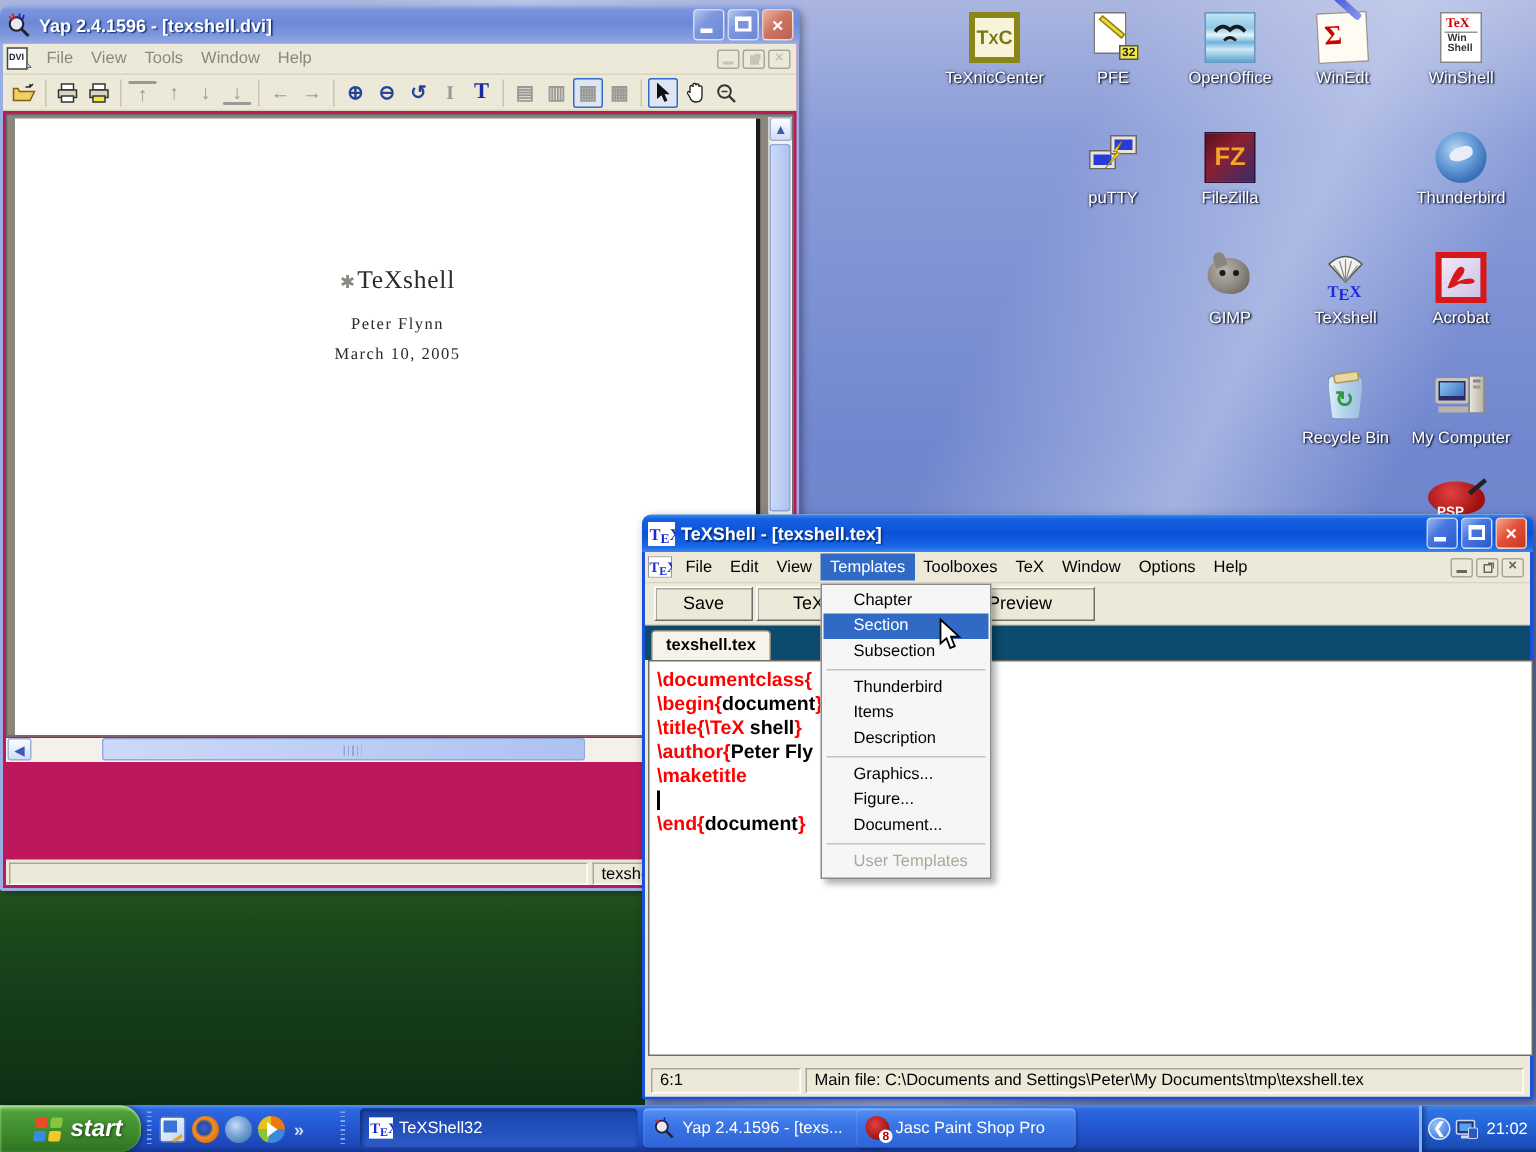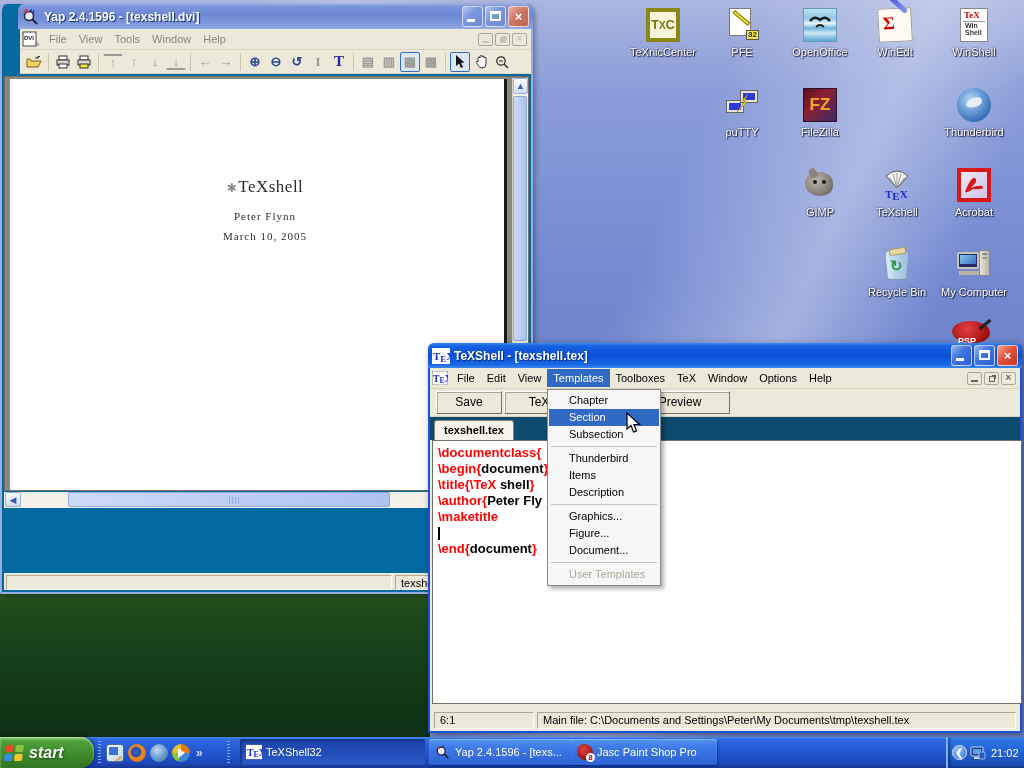--- a/index.html
+++ b/index.html
@@ -54,21 +54,21 @@
   .mdi-btn .bar { position:absolute; left:3px; bottom:2px; width:7px; height:2px; background:#6a675c; }
   .mdi-btn .sq  { position:absolute; left:4px; top:3px; width:6px; height:6px; border:1px solid #6a675c; box-shadow:2px -2px 0 -1px #6a675c; }
   .mdi-btn .xx  { position:absolute; left:0; top:-1px; width:100%; text-align:center; font-size:10px; font-weight:bold; color:#6a675c; }
   .mdi-btn.dis .bar, .mdi-btn.dis .sq { background:#c9c5b4; border-color:#c9c5b4; box-shadow:2px -2px 0 -1px #c9c5b4; }
   .mdi-btn.dis .xx { color:#c9c5b4; }
   .statusbar { position:absolute; left:2px; right:2px; bottom:2px; height:19px; background:#ece9d8; display:flex; gap:3px; padding:2px 2px 0 2px; font-size:11px; }
   .spanel { border:1px solid; border-color:#aca899 #fff #fff #aca899; padding:1px 5px; color:#000; white-space:nowrap; overflow:hidden; }
 
   
   #yap { left:0; top:4px; width:533px; height:590px; z-index:2;
-    background:#0369a1; border:2px solid #98aee2; border-top:0; box-shadow:2px 2px 5px rgba(0,0,20,.35);padding-left:18px; }
+    background:#be185d; border:2px solid #98aee2; border-top:0; box-shadow:2px 2px 5px rgba(0,0,20,.35); }
   #yap .titlebar { margin:0 -2px; background:linear-gradient(180deg,#97aee6 0%, #7b94dd 10%, #6d88d6 45%, #8099dd 80%, #96abe4 100%); }
   #yap .menubar .mi { color:#8a887c; }
   #yap-toolbar { height:24px; background:#ece9d8; display:flex; align-items:center; padding:0 4px; gap:1px; border-bottom:1px solid #d8d4c0; }
   .ti { width:20px; height:20px; display:flex; align-items:center; justify-content:center; font-size:13px; border:1px solid transparent; border-radius:2px; }
   .ti.gray { color:#9a9a96; font-weight:bold; }
   .ti.blue { color:#27439c; font-weight:bold; }
   .ti.pressed { border-color:#316ac5; background:#dce6f5; }
   .tsep { width:1px; height:18px; background:#c8c4b0; margin:0 3px; }
   #yap-view { position:absolute; left:2px; top:72px; width:525px; height:415px; background:#8a867c; overflow:hidden; border:1px solid #716f64; }
   #yap-page { position:absolute; left:5px; top:2px; width:497px; height:412px; background:#fff; border-right:3px solid #1a1a1a; }
@@ -117,21 +117,21 @@
   #psp-partial { position:absolute; left:952px; top:321px; width:44px; height:24px; z-index:1; }
   #psp-blob { width:38px; height:22px; background:radial-gradient(circle at 40% 35%, #e04040, #a01010 75%); border-radius:55% 60% 50% 60%; position:relative; }
   #psp-blob .txt { position:absolute; left:6px; top:4px; font-size:9px; font-weight:bold; color:#fff;margin-top:11px; }
   #psp-blob .pen { position:absolute; right:-2px; top:2px; width:14px; height:3px; background:#222; transform:rotate(-40deg); }
 
   
   #taskbar { position:absolute; left:0; top:737px; width:1024px; height:31px; z-index:6;
     background:linear-gradient(180deg,#4a8af0 0%, #2e68e2 8%, #2457d2 45%, #1d47b8 85%, #15368f 100%); }
   #start-btn { position:absolute; left:0; top:0; width:94px; height:31px; border-radius:0 14px 14px 0;
     background:linear-gradient(180deg,#7fc26a 0%, #4d9f39 15%, #3f8c2e 55%, #2f7322 100%);
-    box-shadow:inset 0 1px 2px #b8e8a0, 2px 0 4px rgba(0,0,0,.35); display:flex; align-items:center; padding-left:4px; gap:5px; }
+    box-shadow:inset 0 1px 2px #b8e8a0, 2px 0 4px rgba(0,0,0,.35); display:flex; align-items:center; padding-left:22px; gap:5px; }
   #start-btn .slabel { color:#fff; font-size:16px; font-weight:bold; font-style:italic; text-shadow:1px 1px 2px #1d4a12; }
   #quicklaunch { position:absolute; left:96px; top:0; width:134px; height:31px; display:flex; align-items:center; gap:4px; padding-left:10px; }
   .ql-sep { position:absolute; top:4px; width:3px; height:23px; background:repeating-linear-gradient(180deg,#7fa8f2 0 1px, transparent 1px 3px); }
   .ql { width:18px; height:18px; border-radius:3px; }
   #ql-chev { color:#cfe0fa; font-size:12px; font-weight:bold; margin-left:2px; }
   .taskbtn { position:absolute; top:2px; height:26px; border-radius:3px; display:flex; align-items:center; gap:4px; padding:0 6px; font-size:11px; color:#fff; white-space:nowrap; overflow:hidden;
     background:linear-gradient(180deg,#5591f2 0%, #3a76e6 40%, #2e63d6 100%); box-shadow:inset 0 1px 1px #8ab4f8, 1px 1px 2px rgba(0,0,20,.3); }
   .taskbtn.active { background:linear-gradient(180deg,#1c43a8 0%, #2351be 60%, #2d5cc8 100%); box-shadow:inset 1px 1px 3px #102a70; }
   .tb-ico { width:16px; height:16px; flex:0 0 16px; }
   #tray { position:absolute; right:0; top:0; width:78px; height:31px;

